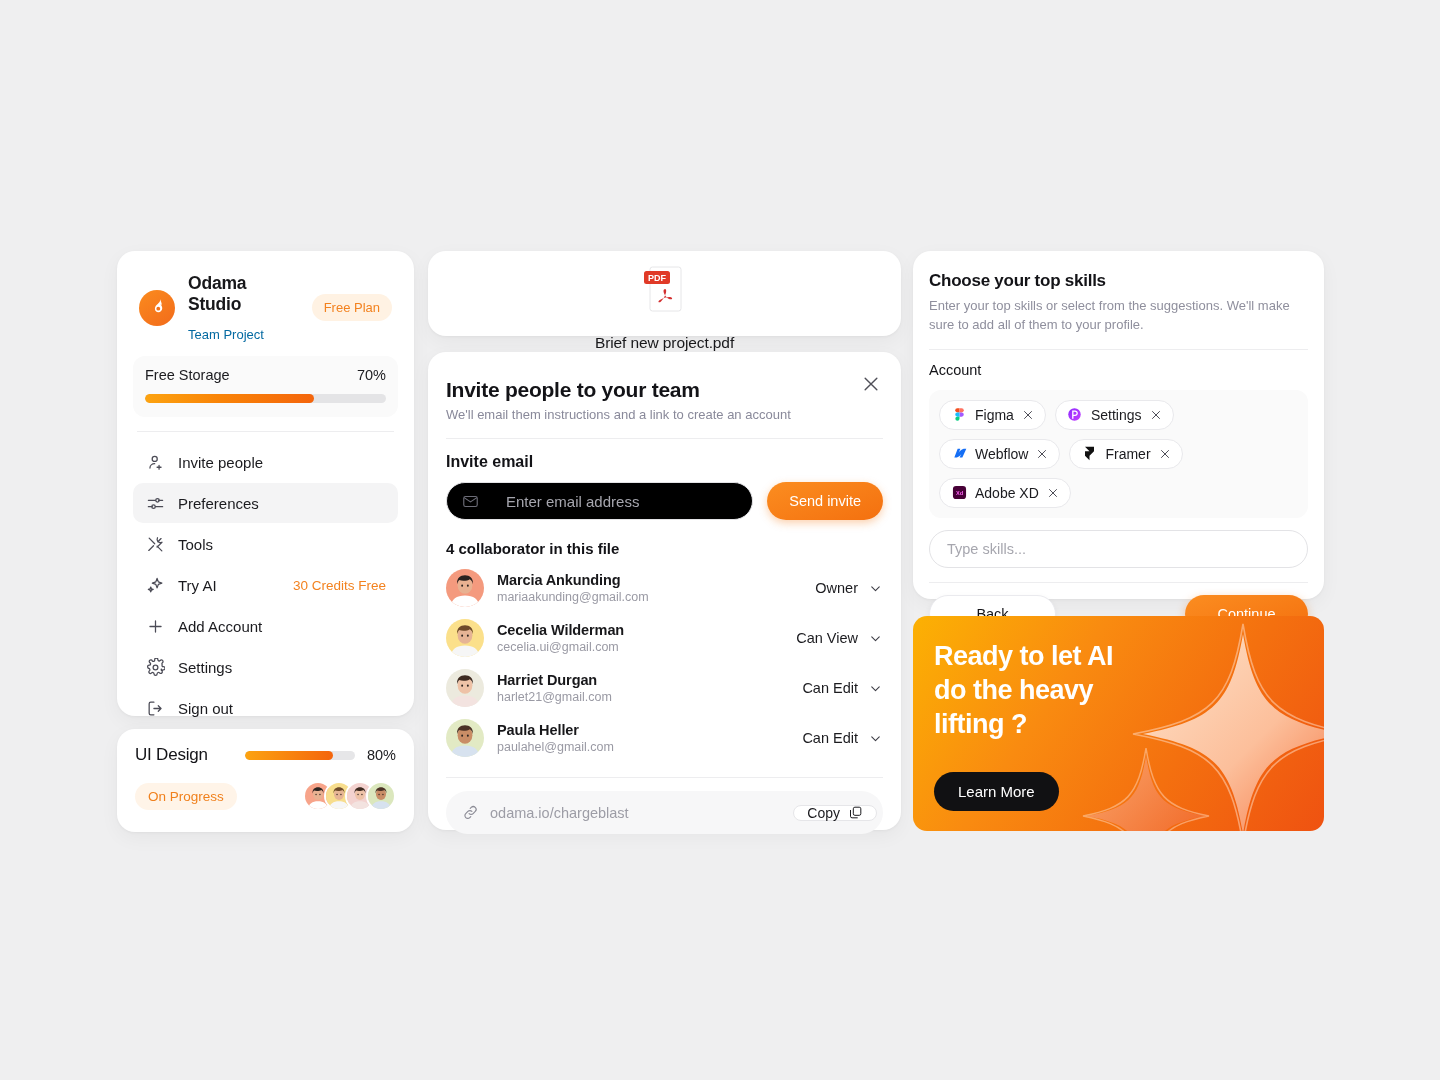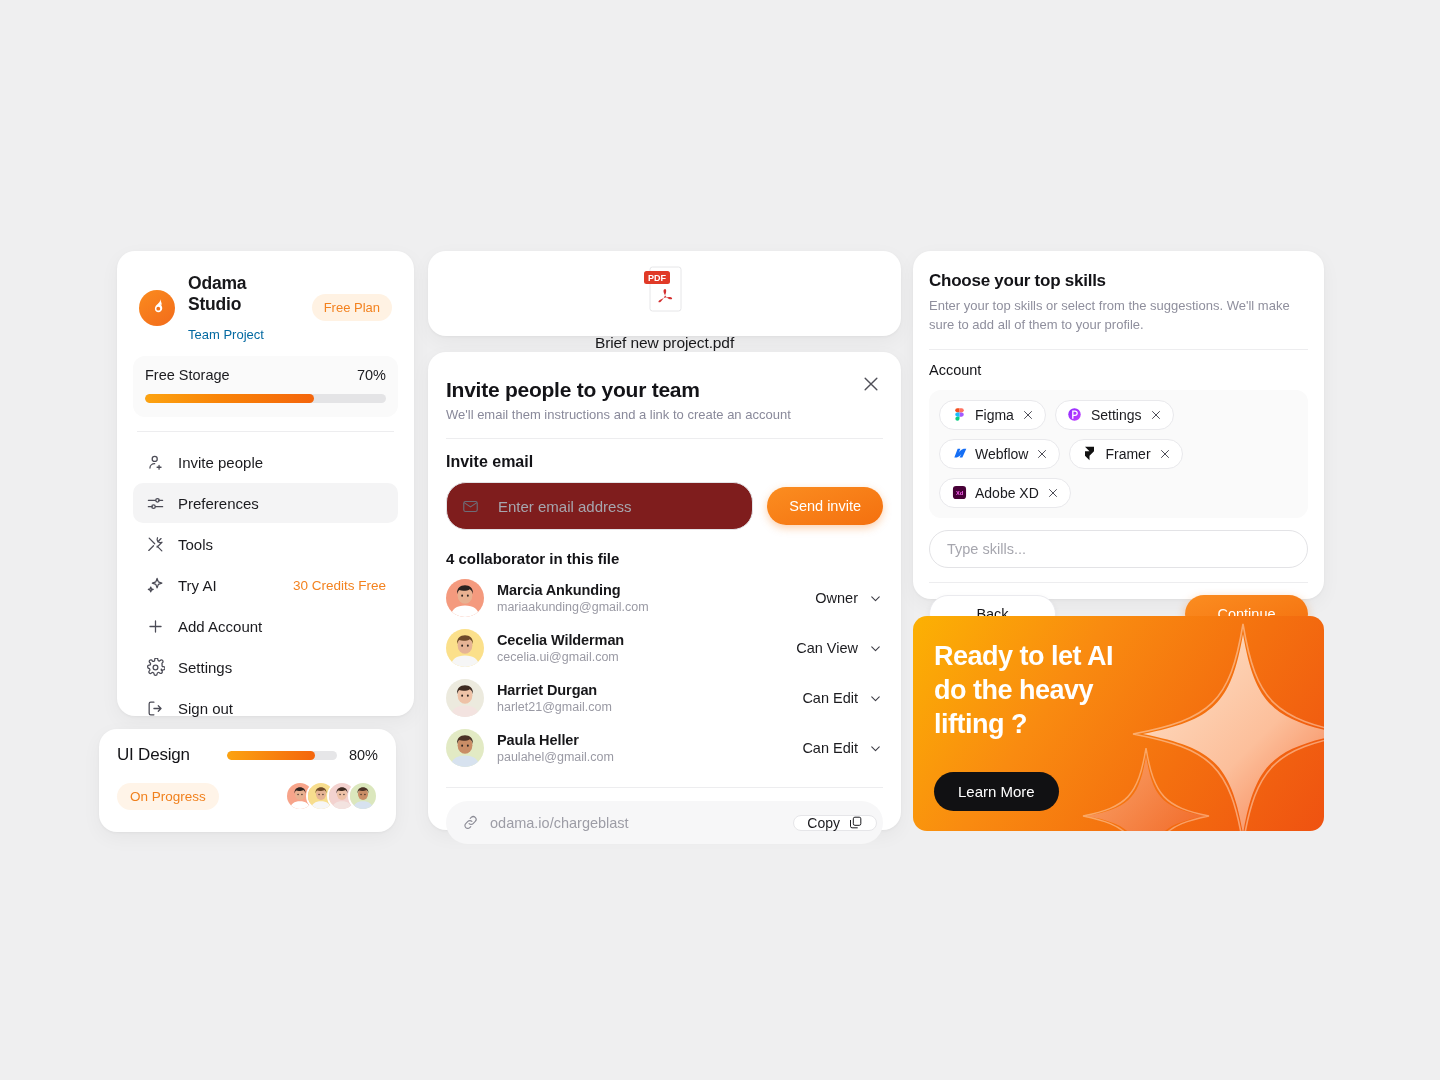--- a/index.html
+++ b/index.html
@@ -48,21 +48,21 @@
   .menu-item {
     display: flex; align-items: center; gap: 13px;
     padding: 10px 12px; border-radius: 10px; cursor: pointer;
   }
   .menu-item.active { background: #f4f4f5; }
   .menu-item .ico { width: 20px; height: 20px; flex: 0 0 auto; display: flex; align-items: center; justify-content: center; color: #4b4b56; }
   .menu-label { font-size: 15px; color: #1b1b1f; flex: 1 1 auto; }
   .menu-badge { font-size: 13.5px; color: #f3821f; }
 
   
-  #project-card { left: 99px; top: 729px; width: 297px; height: 103px; padding: 16px 18px; }
+  #project-card { left: 117px; top: 729px; width: 297px; height: 103px; padding: 16px 18px; }
   .proj-top { display: flex; align-items: center; gap: 12px; }
   .proj-title { font-size: 17px; font-weight: 500; color: #141418; letter-spacing: -0.2px; }
   .proj-bar-track { flex: 1 1 auto; height: 9px; border-radius: 6px; background: #e6e6e8; overflow: hidden; max-width: 110px; margin-left: auto;}
   .proj-bar-fill { height: 100%; border-radius: 6px; background: linear-gradient(90deg,#fca311,#f4650c); }
   .proj-pct { font-size: 14.5px; color: #1b1b1f; }
   .proj-bottom { display: flex; align-items: center; margin-top: 16px; }
   .status-pill { background: #fff4e8; color: #f0801d; font-size: 13.5px; padding: 6px 13px; border-radius: 20px; }
   .avatar-stack { margin-left: auto; display: flex; }
   .avatar-stack .av { width: 30px; height: 30px; border-radius: 50%; border: 2px solid #fff; margin-left: -9px; overflow: hidden; position: relative; }
   .avatar-stack .av:first-child { margin-left: 0; }
@@ -81,22 +81,22 @@
 
   
   #invite-card { left: 428px; top: 352px; width: 473px; height: 478px; padding: 20px 18px 16px; }
   .invite-head { display: flex; align-items: flex-start; }
   .invite-title { font-size: 21px; font-weight: 600; color: #131317; letter-spacing: -0.25px; margin-top: 6px; }
   .invite-sub { font-size: 13px; color: #89899a; margin-top: 5px; }
   .invite-divider { height: 1px; background: #ededef; margin: 16px 0 14px; }
   .field-label { font-size: 16px; font-weight: 600; color: #131317; }
   .invite-row { display: flex; gap: 14px; align-items: center; margin-top: 11px; }
   .email-input {
-    flex: 1 1 auto; height: 48px; border: 1px solid #e3e3e6; border-radius: 20px;
-    display: flex; align-items: center; gap: 19px; padding: 0 15px; background: #7f1d1d;
+    flex: 1 1 auto; height: 38px; border: 1px solid #e3e3e6; border-radius: 20px;
+    display: flex; align-items: center; gap: 27px; padding: 0 15px; background: #000000;
   }
   .email-input .ph { font-size: 15px; color: #a6a6ae; }
   .send-btn {
     flex: 0 0 auto; height: 38px; padding: 0 22px; border-radius: 20px; border: none;
     background: linear-gradient(160deg,#fb8d20 0%, #f4700f 100%);
     color: #fff; font-size: 14.5px; font-family: inherit; cursor: pointer;
     box-shadow: 0 3px 9px rgba(243,120,20,0.35);
   }
   .collab-count { font-size: 15px; font-weight: 600; color: #131317; margin-top: 20px; }
   .collab-list { margin-top: 6px; }

